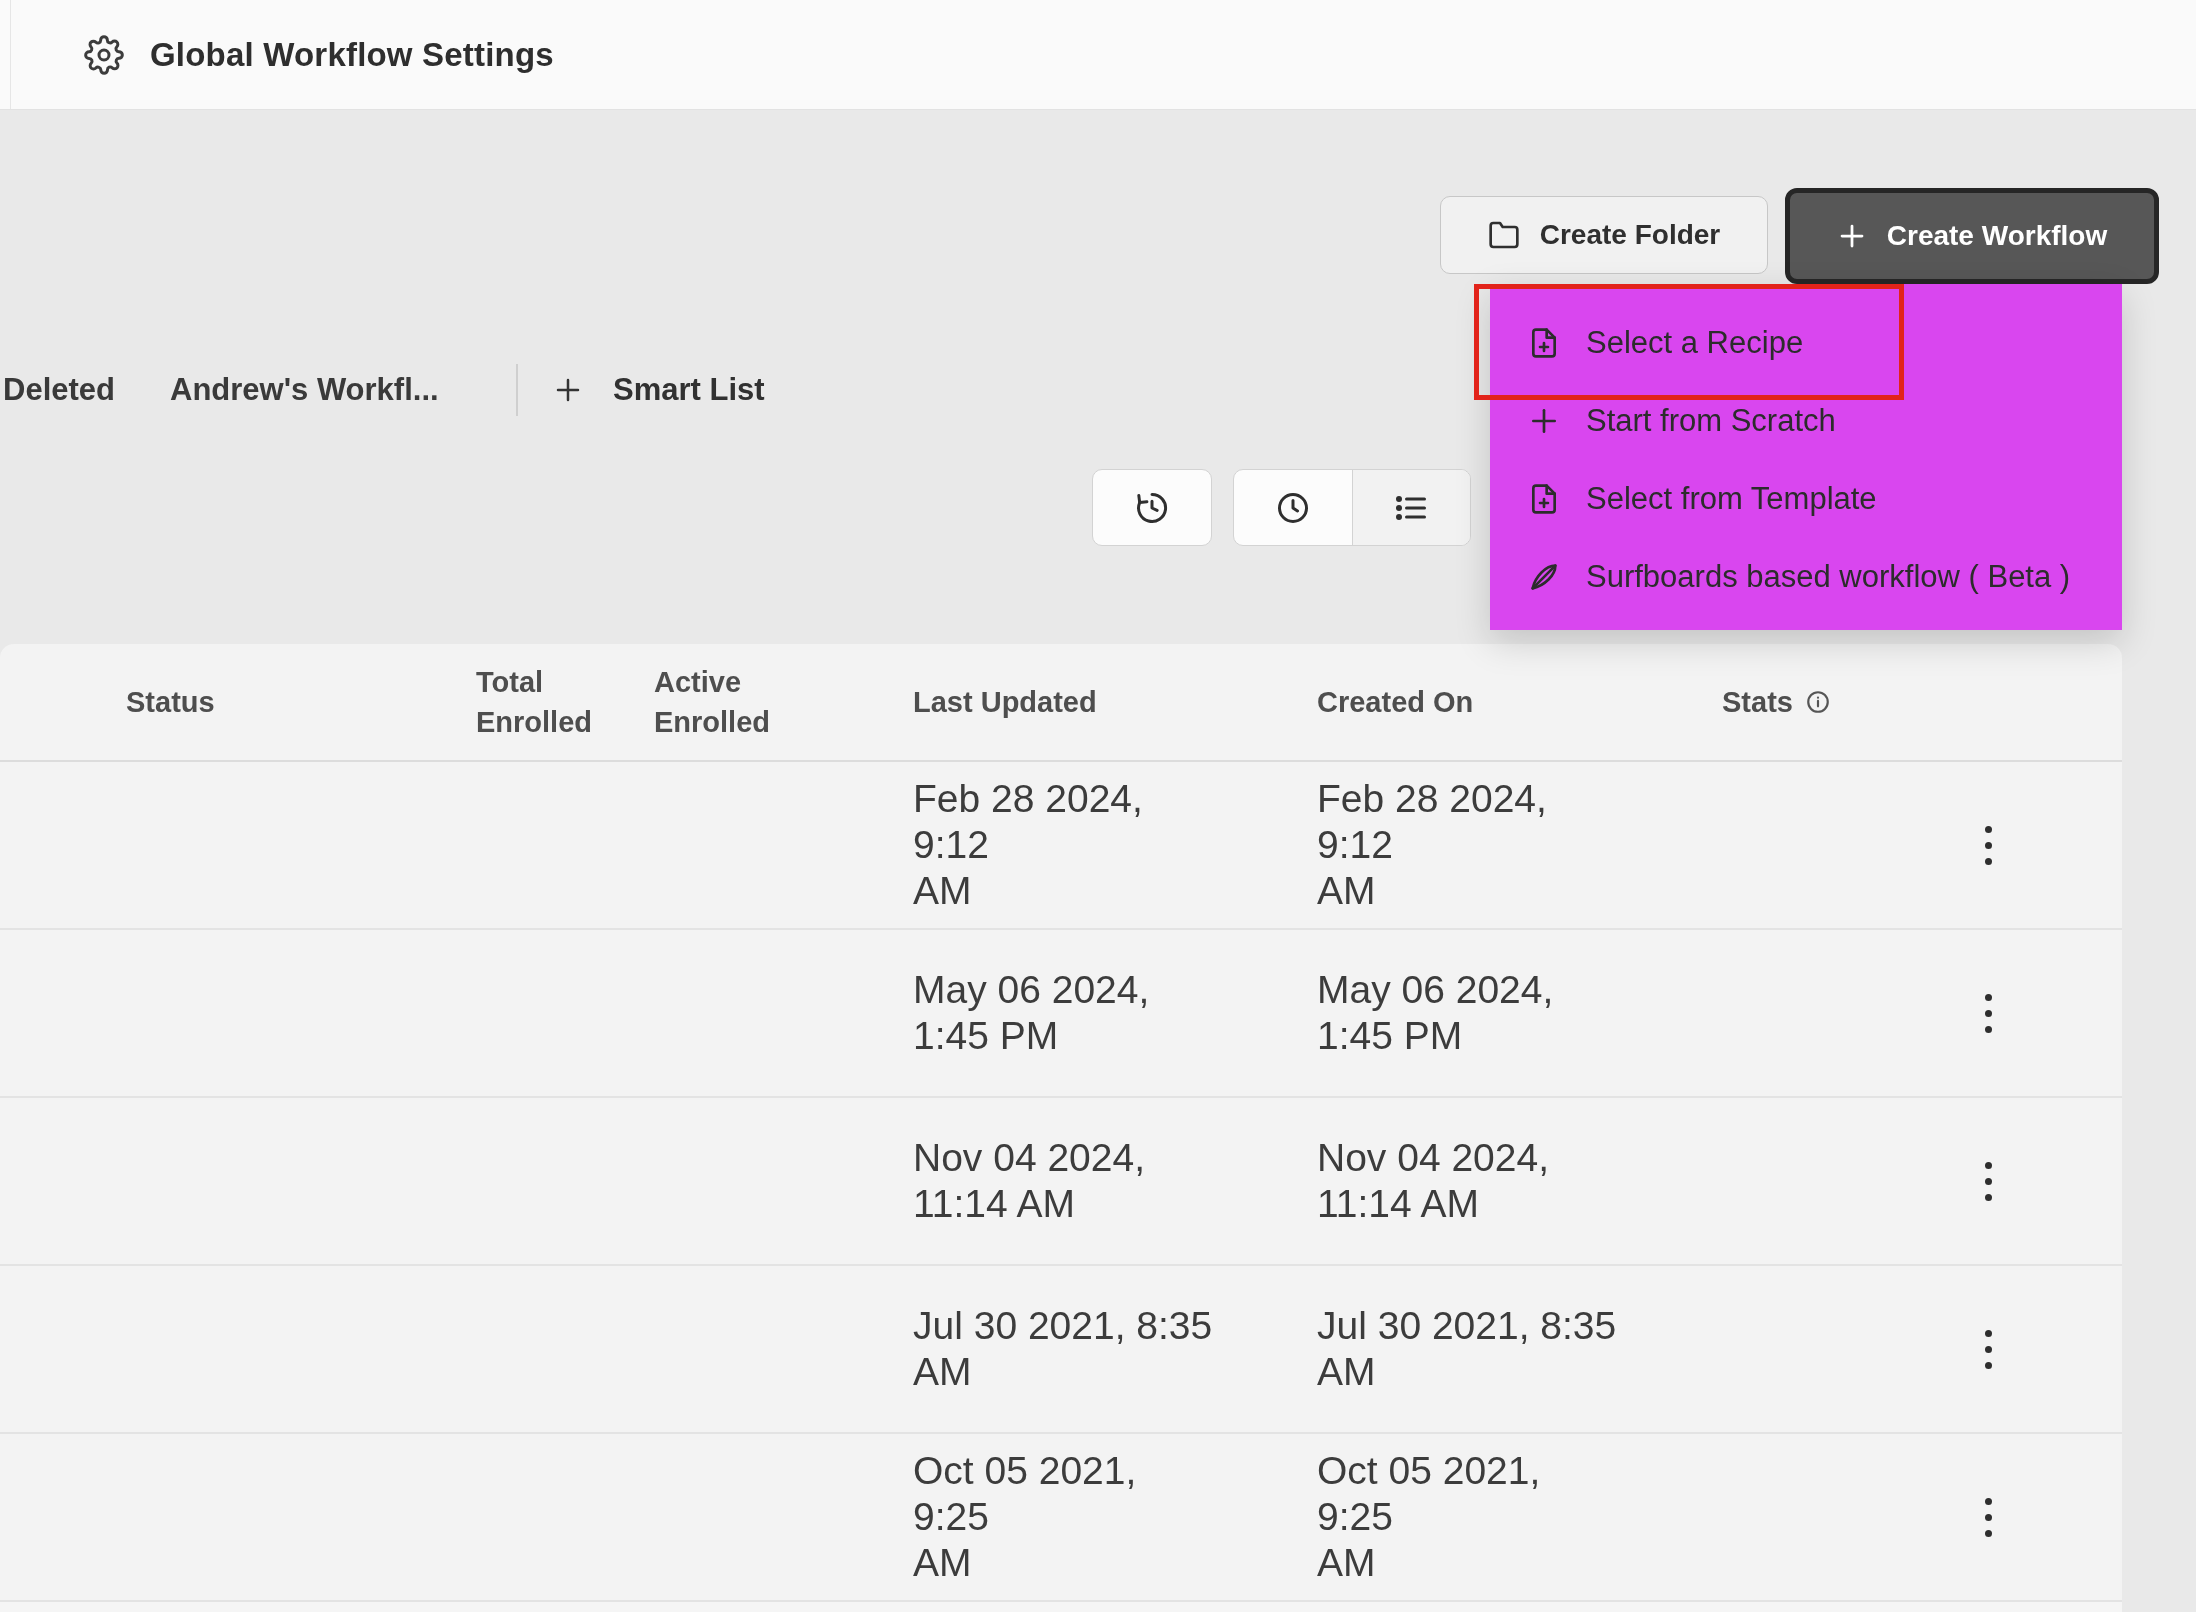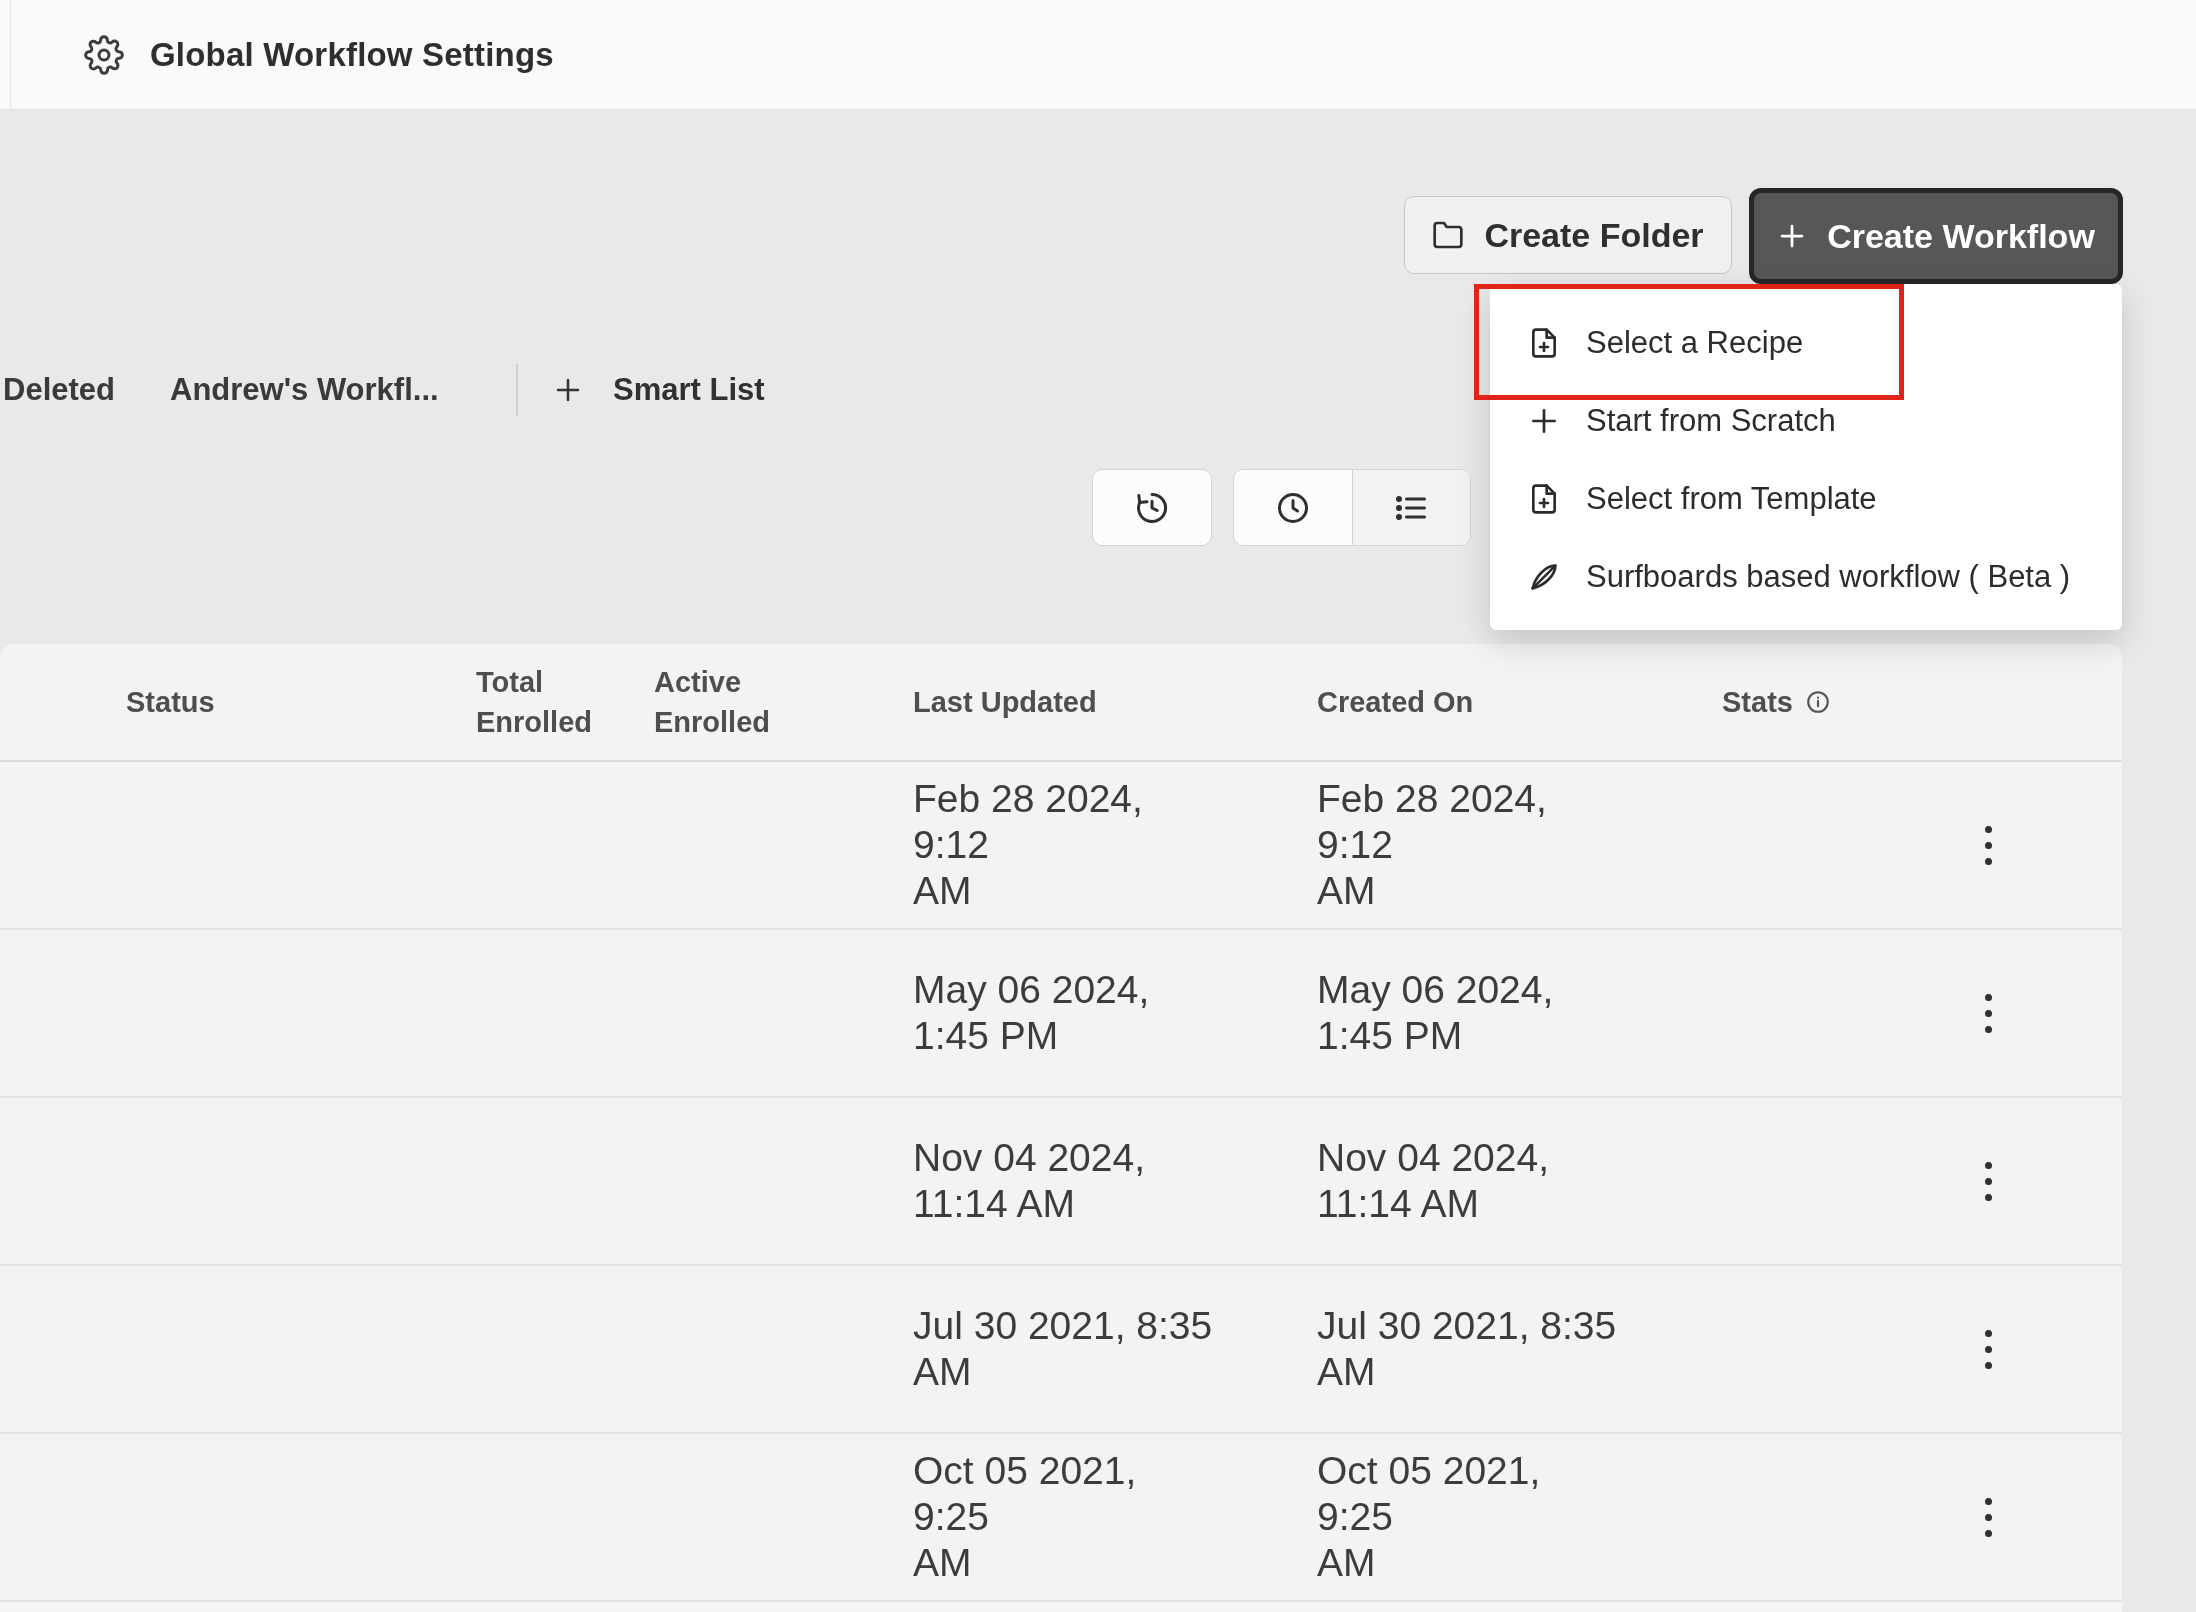--- a/index.html
+++ b/index.html
@@ -21,35 +21,35 @@
   }
   .topbar::before{
     content:""; position:absolute; left:10px; top:0; width:1px; height:100%; background:#e6e6e6;
   }
   .topbar-title{ font-size:33px; font-weight:700; color:#2e2e2e; letter-spacing:.2px; }
   .gear{ color:#3c3c3c; }
 
   
   .btn{
     position:absolute; display:flex; align-items:center; justify-content:center; gap:20px;
-    border-radius:10px; font-size:34px; font-weight:700; cursor:pointer;
+    border-radius:10px; font-size:28px; font-weight:700; cursor:pointer;margin-left:36px;
   }
   .btn-folder{
     left:1404px; top:196px; width:328px; height:78px;
     background:#f1f1f1; border:1px solid #c7c7c7; color:#2f2f2f;
   }
   .btn-workflow{
     left:1749px; top:188px; width:374px; height:96px;
     background:#575757; border:5px solid #262626; color:#ffffff; border-radius:12px;
   }
 
   
   .dropdown{
     position:absolute; left:1490px; top:284px; width:632px;
-    padding:20px 0 14px; background:#ffffff; border-radius:6px;
+    padding:20px 0 14px; background:#d946ef; border-radius:0;
     box-shadow:0 12px 34px rgba(0,0,0,.16);
     z-index:5;
   }
   .menu-item{
     height:78px; display:flex; align-items:center; gap:26px;
     padding:0 28px 0 38px; font-size:31px; color:#2c2c2c; cursor:pointer;
     white-space:nowrap;
   }
   .menu-item .icon{ color:#2c2c2c; flex:0 0 auto; }
 

